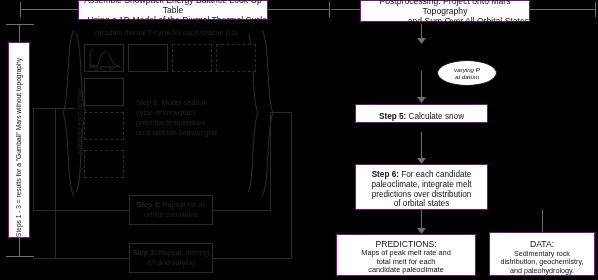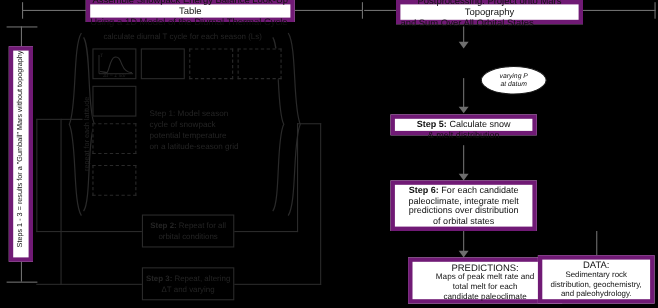--- a/index.html
+++ b/index.html
@@ -6,22 +6,22 @@
   body{
     width:598px;height:280px;position:relative;overflow:hidden;
     font-family:"Liberation Sans", sans-serif;
     color:#000;
   }
   .stage{position:absolute;inset:0;width:598px;height:280px;background:#000;}
   .abs{position:absolute;box-sizing:border-box;}
 
   
   .wbox{
-    background:#ffffff;border:4px solid #701a75;color:#111;
-    display:flex;align-items:flex-start;justify-content:center;
+    background:#ffffff;border:1px solid #701a75;color:#111;
+    display:flex;align-items:flex-end;justify-content:center;
     text-align:center;line-height:1.18;
   }
   .wbox .ttl{font-weight:bold;}
 
   
   .dbox{border:1px solid #2a2a2a;background:#000;}
   .dbox.dash{border-style:dashed;}
   .dtext{color:#242424;line-height:1.35;}
   .dlabel{color:#242424;}
 
@@ -166,21 +166,20 @@
   <div class="ln" style="left:421px;top:71px;width:1px;height:30px;"></div>
   <svg class="abs" style="left:417px;top:97px;" width="9" height="7" viewBox="0 0 9 7">
     <path d="M0 0 L4.5 6 L9 0 Z" fill="#6e6e6e"></path>
   </svg>
 
   <div class="abs wbox stepbox" style="left:355px;top:104px;width:133px;height:19px;">
     <div>
       <div>
         <span class="ttl">Step 5:</span><span> Calculate snow</span>
       </div>
-      <div><span>&amp; melt distribution</span></div>
     </div>
   </div>
 
   <div class="ln" style="left:421px;top:132px;width:1px;height:30px;"></div>
   <svg class="abs" style="left:417px;top:158px;" width="9" height="7" viewBox="0 0 9 7">
     <path d="M0 0 L4.5 6 L9 0 Z" fill="#6e6e6e"></path>
   </svg>
 
   <div class="abs wbox stepbox" style="left:355px;top:164px;width:133px;height:46px;">
     <div>
@@ -191,21 +190,21 @@
       <div><span>predictions over distribution</span></div>
       <div><span>of orbital states</span></div>
     </div>
   </div>
 
   <div class="ln" style="left:421px;top:210px;width:1px;height:22px;"></div>
   <svg class="abs" style="left:417px;top:228px;" width="9" height="7" viewBox="0 0 9 7">
     <path d="M0 0 L4.5 6 L9 0 Z" fill="#6e6e6e"></path>
   </svg>
 
-  <div class="abs wbox" style="left:336px;top:234px;width:140px;height:42px;font-size:7.4px;margin-left:35px;">
+  <div class="abs wbox" style="left:336px;top:234px;width:140px;height:42px;font-size:7.4px;">
     <div>
       <div style="font-size:8.6px;">PREDICTIONS:</div>
       <div>Maps of peak melt rate and</div>
       <div>total  melt for each</div>
       <div>candidate paleoclimate</div>
     </div>
   </div>
 
   <div class="abs wbox" style="left:489px;top:232px;width:106px;height:44px;font-size:7.2px;">
     <div>

